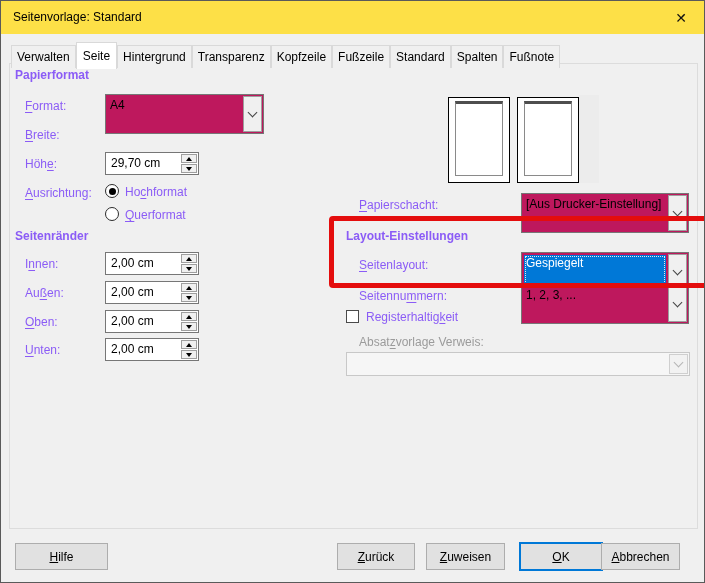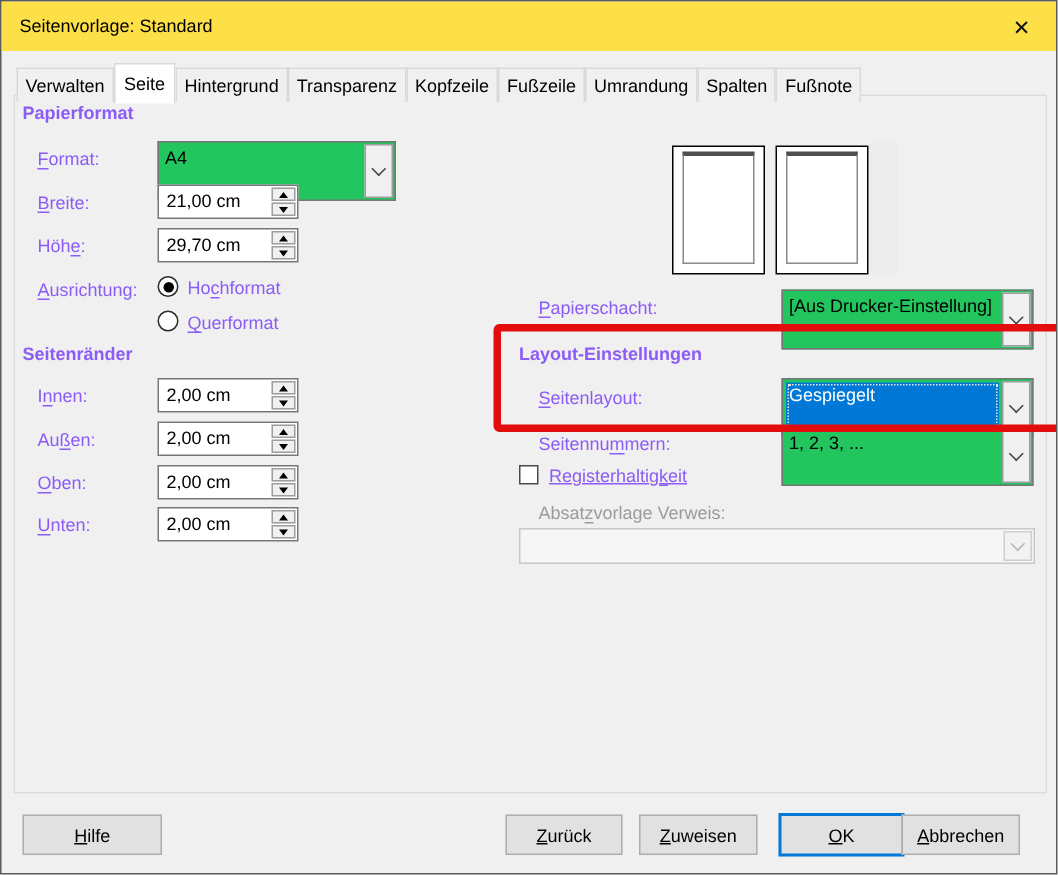--- a/index.html
+++ b/index.html
@@ -9,21 +9,21 @@
   .title{position:absolute;left:12px;top:9px;font-size:12px;color:#000;white-space:nowrap;}
   .closebtn{position:absolute;right:12px;top:6px;width:22px;height:22px;display:flex;align-items:center;justify-content:center;font-size:14px;color:#111;cursor:pointer;}
   .tabstrip{position:absolute;left:10px;top:41px;display:flex;align-items:flex-end;z-index:5;}
   .tab{background:#f0f0f0;border:1px solid #d9d9d9;border-bottom:none;padding:4px 5px;font-size:12px;color:#000;white-space:nowrap;margin-right:0;text-align:right;}
   .tab.active{background:#ffffff;padding:6px 6px 6px;margin-bottom:-1px;z-index:6;position:relative;}
   .panel{position:absolute;left:8px;top:62px;width:689px;height:466px;border:1px solid #dcdcdc;background:#f0f0f0;box-sizing:border-box;}
   .lbl{position:absolute;font-size:12px;color:#8b5cf6;white-space:nowrap;}
   .lbl u{text-underline-offset:2px;}
   .hdr{font-weight:bold;}
   .dis{color:#9b9b9b;}
-  .combo{position:absolute;height:40px;background:#22c55e;border:1px solid #767676;box-sizing:border-box;}
+  .combo{position:absolute;height:40px;background:#be185d;border:1px solid #767676;box-sizing:border-box;}
   .combo .ctext{position:absolute;left:4px;top:2px;right:22px;bottom:2px;font-size:12px;line-height:17px;overflow:hidden;white-space:nowrap;}
   .combo .ctext.sel{background:#0078d7;color:#fff;outline:1px dotted #e8e8e8;outline-offset:-2px;padding-left:2px;left:2px;}
   .cbtn{position:absolute;right:1px;top:1px;bottom:1px;width:19px;background:#f0f0f0;border:1px solid #9e9e9e;box-sizing:border-box;display:flex;align-items:center;justify-content:center;}
   .chev{width:6px;height:6px;border-right:1.5px solid #444;border-bottom:1.5px solid #444;transform:rotate(45deg);margin-top:-3px;}
   .combo.disabled{background:#f6f6f6;border-color:#c8c8c8;}
   .combo.disabled .cbtn{border-color:#cfcfcf;background:#f2f2f2;}
   .combo.disabled .chev{border-color:#b5b5b5;}
   .spin{position:absolute;height:23px;width:94px;background:#fff;border:1px solid #767676;box-sizing:border-box;}
   .spin .stext{position:absolute;left:5px;top:3px;font-size:12px;white-space:nowrap;}
   .spinbtns{position:absolute;right:1px;top:1px;bottom:1px;width:16px;display:flex;flex-direction:column;}
@@ -51,49 +51,38 @@
     <span class="closebtn">✕</span>
   </div>
 
   <div class="tabstrip">
     <span class="tab">Verwalten</span>
     <span class="tab active">Seite</span>
     <span class="tab">Hintergrund</span>
     <span class="tab">Transparenz</span>
     <span class="tab">Kopfzeile</span>
     <span class="tab">Fußzeile</span>
-    <span class="tab">Umrandung</span>
+    <span class="tab">Standard</span>
     <span class="tab">Spalten</span>
     <span class="tab">Fußnote</span>
   </div>
 
   <div class="panel"></div>
 
   <span class="lbl hdr" style="left:14px;top:67px;">Papierformat</span>
 
   <span class="lbl" style="left:24px;top:98px;"><u>F</u>ormat:</span>
   <div class="combo" style="left:104px;top:93px;width:159px;">
     <span class="ctext">A4</span>
     <span class="cbtn">
         <span class="chev"></span>
       </span>
   </div>
 
   <span class="lbl" style="left:24px;top:127px;"><u>B</u>reite:</span>
-  <div class="spin" style="left:104px;top:122px;">
-    <span class="stext">21,00 cm</span>
-    <span class="spinbtns">
-        <span class="sb up">
-          <span class="tri-up"></span>
-        </span>
-        <span class="sb">
-          <span class="tri-down"></span>
-        </span>
-      </span>
-  </div>
 
   <span class="lbl" style="left:24px;top:156px;">Höh<u>e</u>:</span>
   <div class="spin" style="left:104px;top:151px;">
     <span class="stext">29,70 cm</span>
     <span class="spinbtns">
         <span class="sb up">
           <span class="tri-up"></span>
         </span>
         <span class="sb">
           <span class="tri-down"></span>
@@ -191,21 +180,21 @@
 
   <span class="lbl" style="left:358px;top:288px;">Seitennu<u>m</u>mern:</span>
   <div class="combo" style="left:520px;top:283px;width:168px;">
     <span class="ctext">1, 2, 3, ...</span>
     <span class="cbtn">
         <span class="chev"></span>
       </span>
   </div>
 
   <span class="check" style="left:345px;top:309px;"></span>
-  <span class="lbl" style="left:365px;top:309px;text-decoration:underline;">Registerhaltig<u>k</u>eit</span>
+  <span class="lbl" style="left:365px;top:309px;">Registerhaltig<u>k</u>eit</span>
 
   <span class="lbl dis" style="left:358px;top:334px;">Absat<u>z</u>vorlage Verweis:</span>
   <div class="combo disabled" style="left:345px;top:351px;width:344px;height:24px;">
     <span class="ctext"></span>
     <span class="cbtn">
         <span class="chev"></span>
       </span>
   </div>
 
   <div class="btn" style="left:14px;top:542px;width:93px;">

